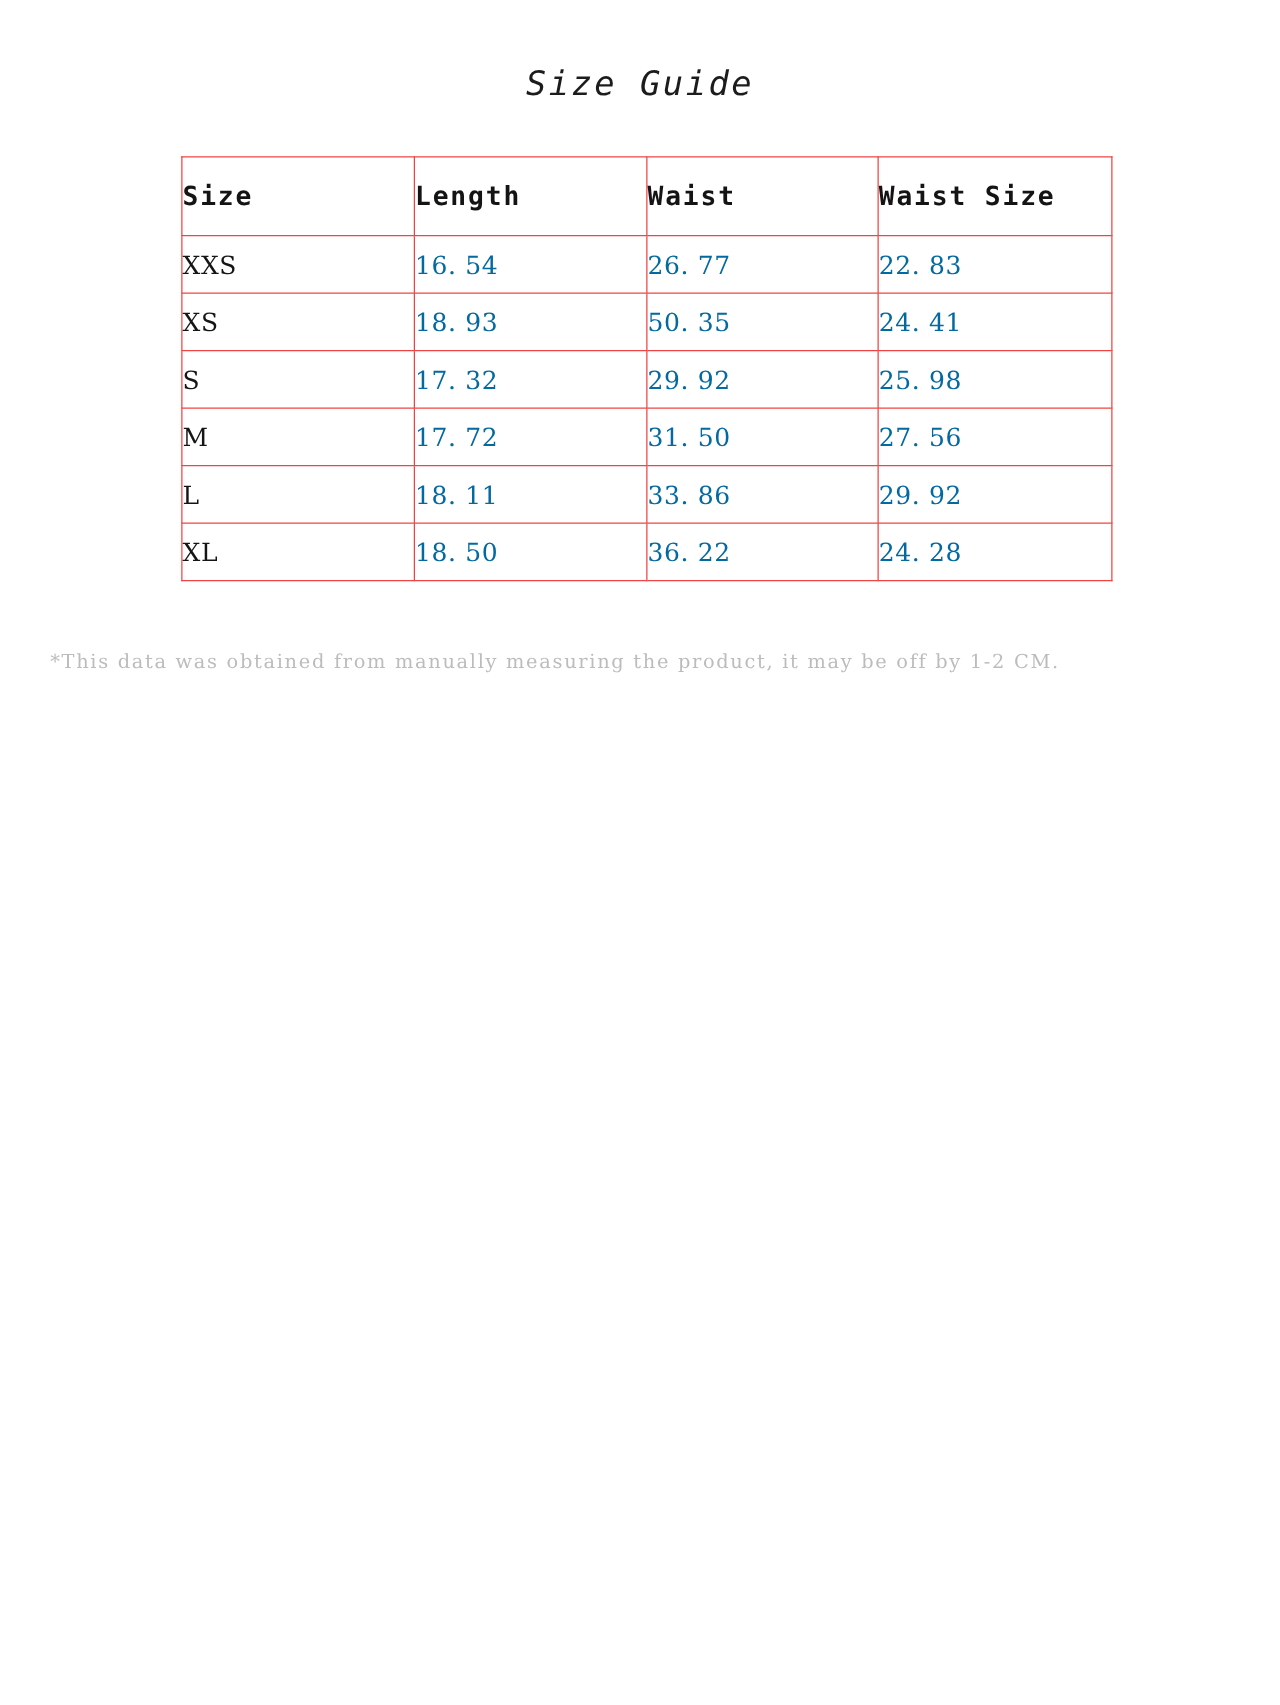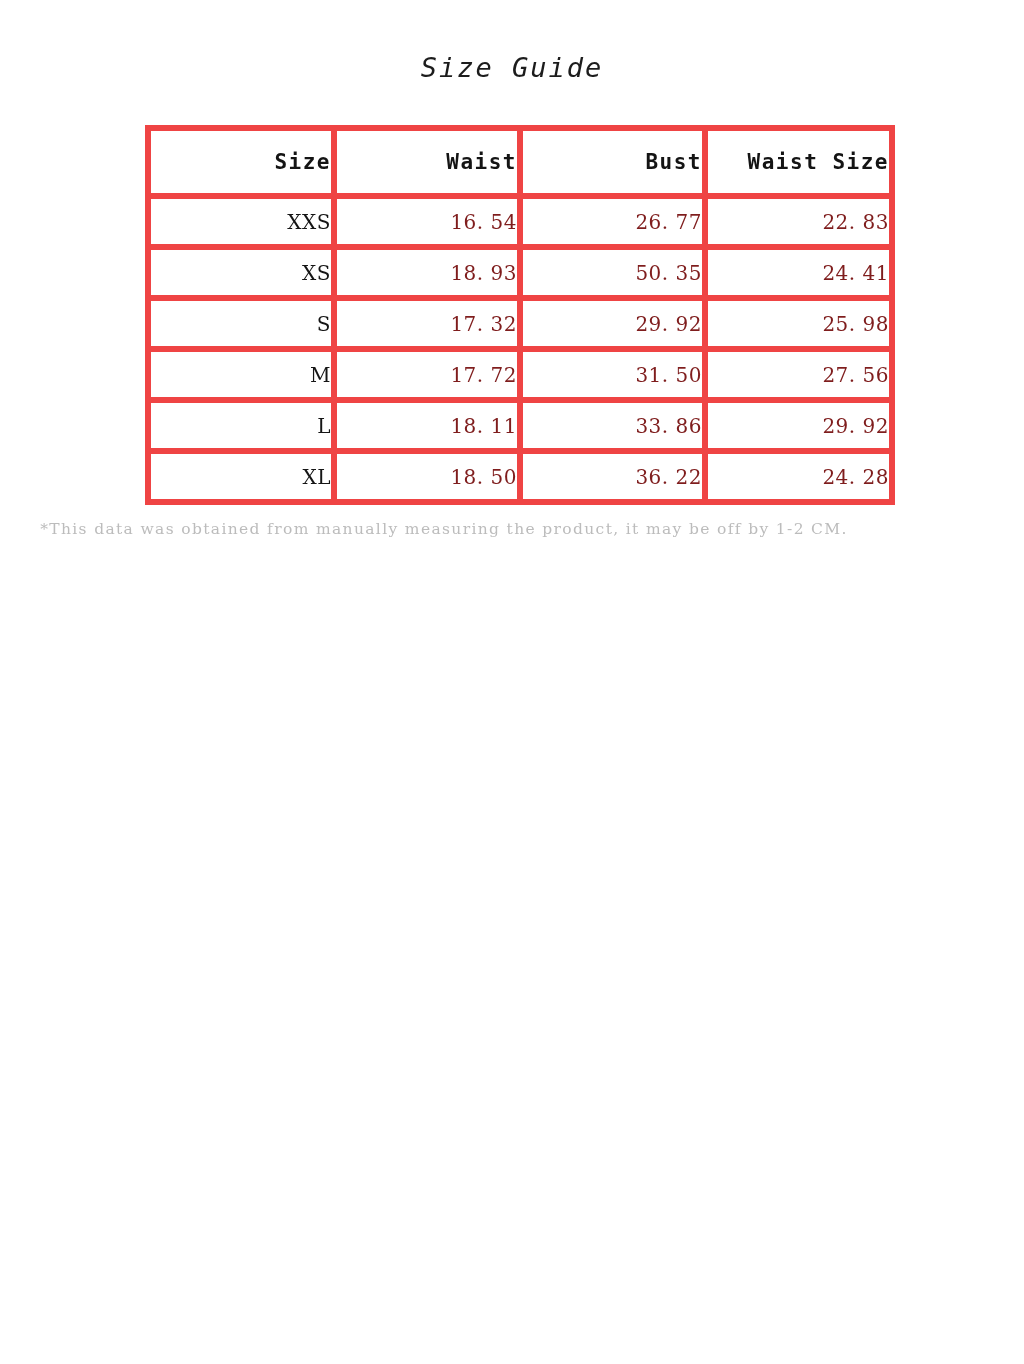--- a/index.html
+++ b/index.html
@@ -55,22 +55,22 @@
     background: #ffffff;
   }
 
   table.size-table col.c0 { width: 186px; }
   table.size-table col.c1 { width: 186px; }
   table.size-table col.c2 { width: 185px; }
   table.size-table col.c3 { width: 187px; }
 
   table.size-table th,
   table.size-table td {
-    border: 6px solid #ef4444;
-    text-align: right;
+    border: 1px solid #ef4444;
+    text-align: left;
     vertical-align: middle;
     padding: 0;
   }
 
   table.size-table thead th {
     height: 62px;
     font-family: "DejaVu Sans Mono", "Liberation Mono", monospace;
     font-size: 21px;
     line-height: 26px;
     letter-spacing: 1.5px;
@@ -79,21 +79,21 @@
     white-space: pre;
   }
 
   table.size-table tbody td {
     height: 45px;
     font-family: "DejaVu Serif", "Liberation Serif", serif;
     font-size: 20px;
     line-height: 24px;
     letter-spacing: 0.5px;
     font-weight: 400;
-    color: #7f1d1d;
+    color: #0369a1;
     white-space: pre;
   }
 
   table.size-table tbody td.size-cell {
     font-family: "DejaVu Serif", "Liberation Serif", serif;
     color: #151515;
     letter-spacing: 0.5px;
     margin-top: 34px;
   }
 
@@ -123,22 +123,22 @@
     <table class="size-table">
       <colgroup>
         <col class="c0">
           <col class="c1">
           <col class="c2">
           <col class="c3">
       </colgroup>
       <thead>
         <tr>
           <th>Size</th>
+          <th>Length</th>
           <th>Waist</th>
-          <th>Bust</th>
           <th>Waist Size</th>
         </tr>
       </thead>
       <tbody>
         <tr>
           <td class="size-cell">XXS</td>
           <td>16. 54</td>
           <td>26. 77</td>
           <td>22. 83</td>
         </tr>

